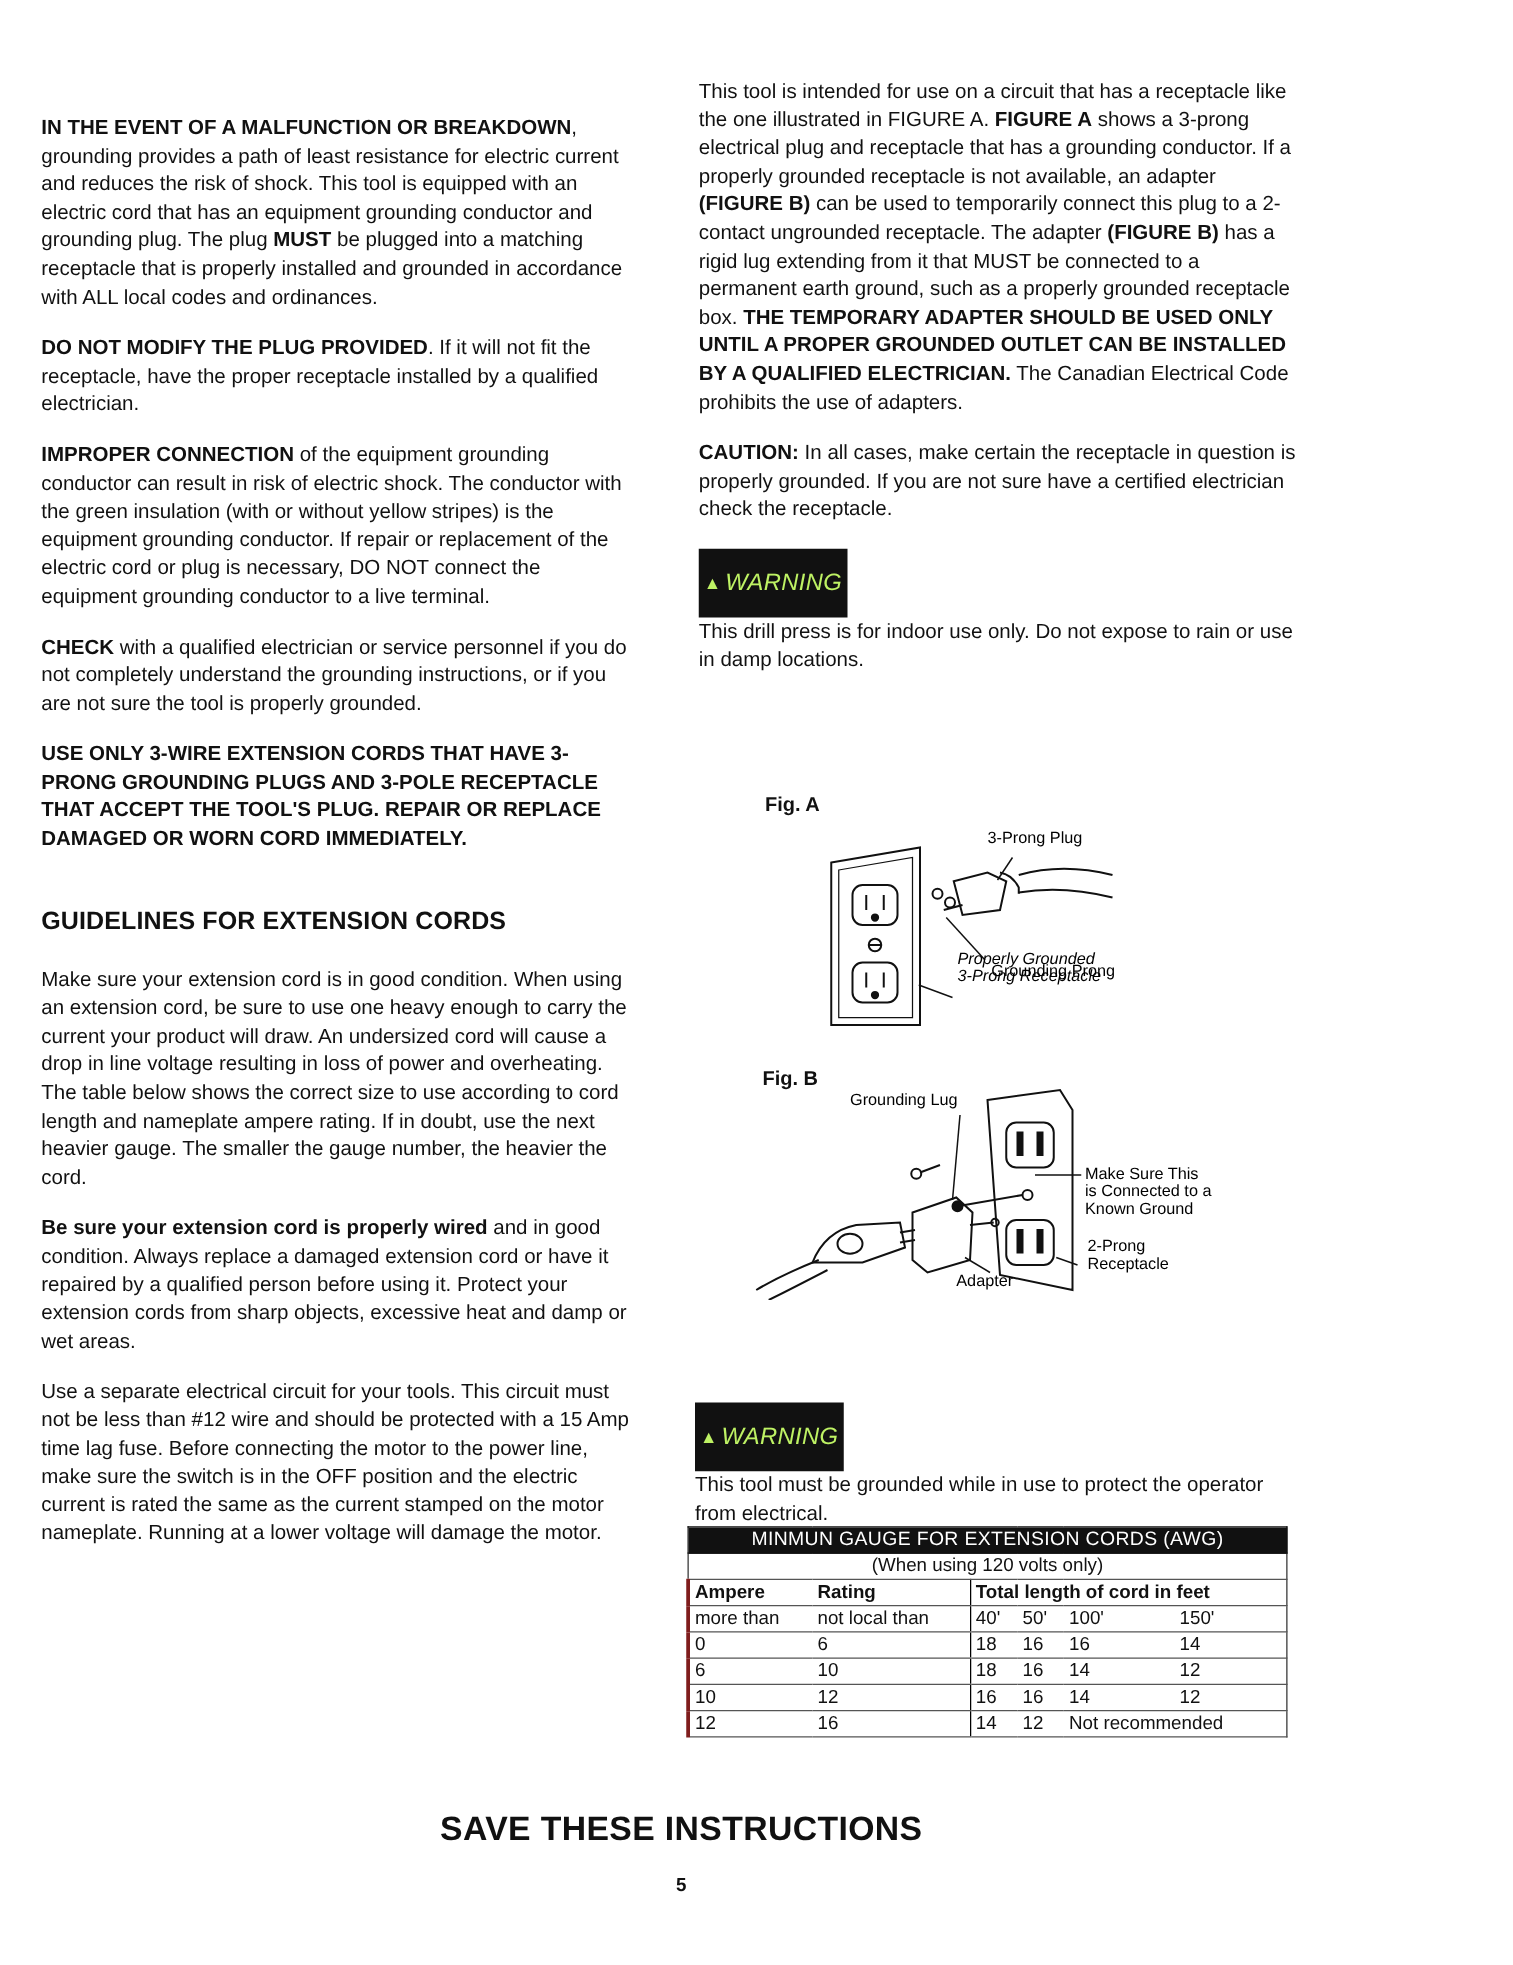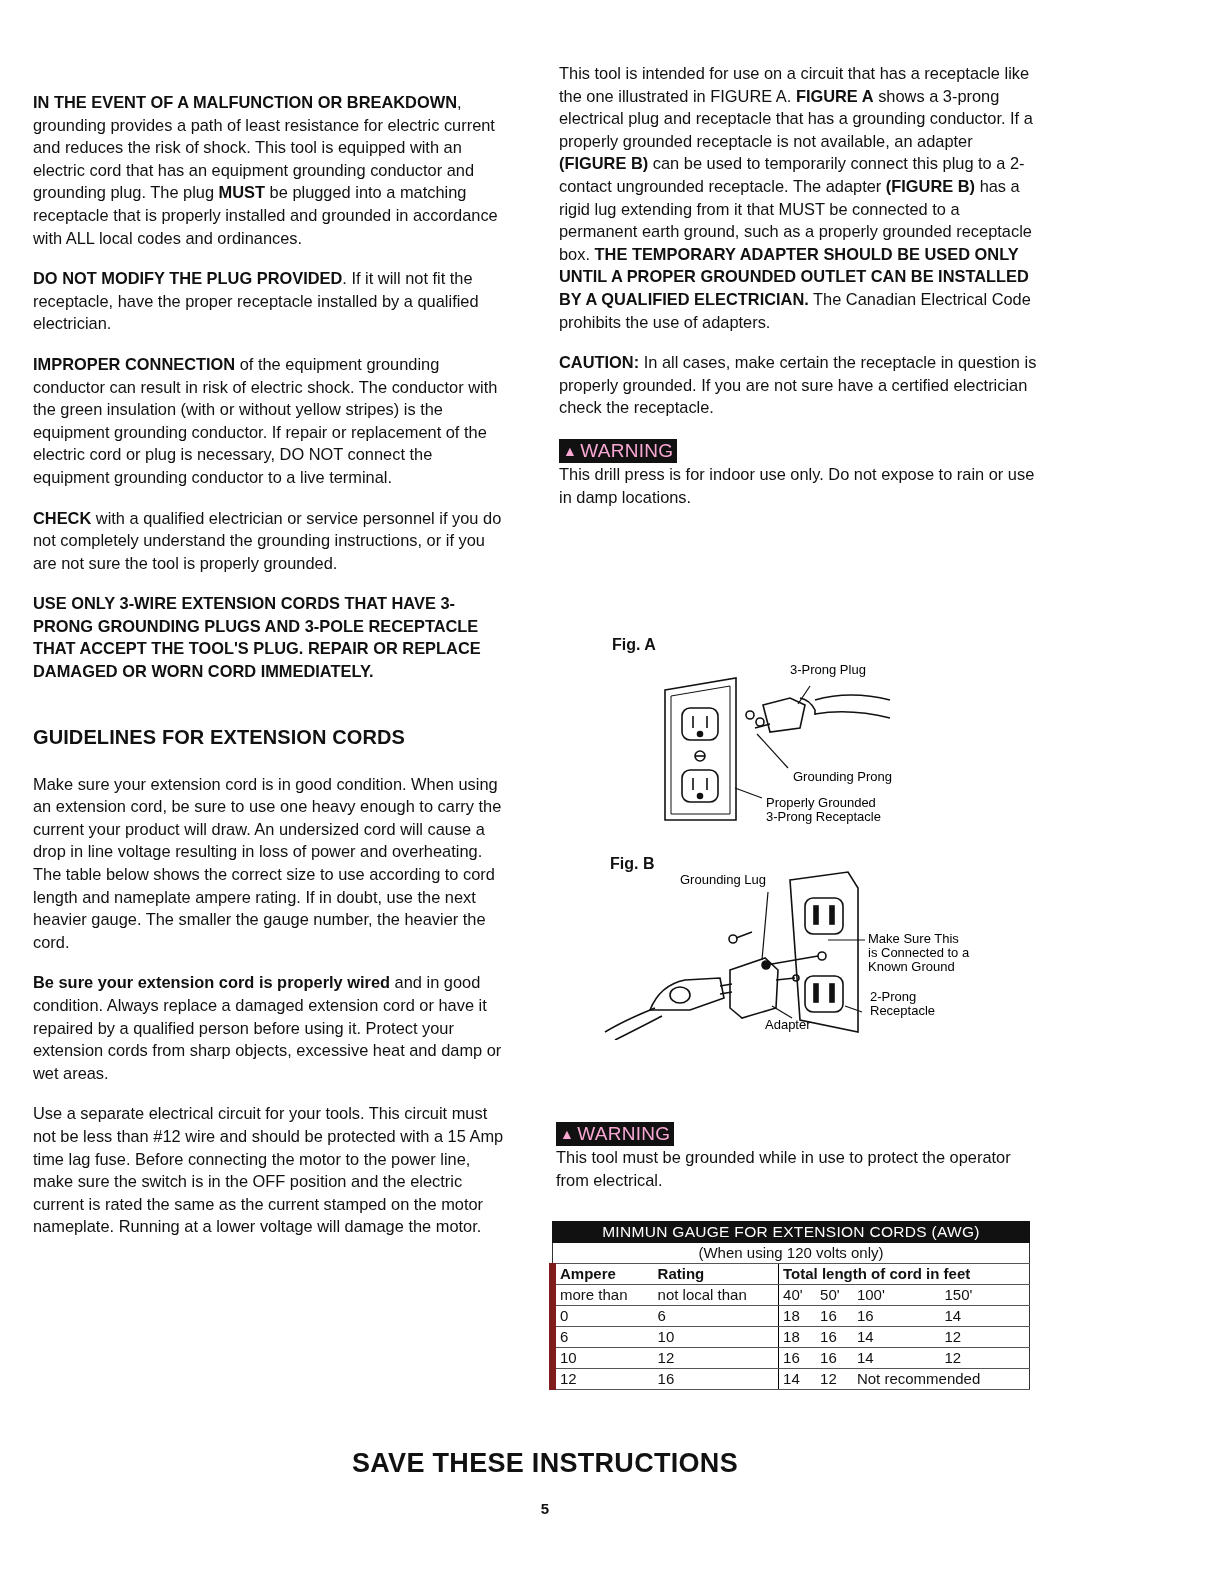--- a/index.html
+++ b/index.html
@@ -5,34 +5,34 @@
   html, body { margin:0; padding:0; background:#ffffff; }
   body { width:1210px; height:1572px; position:relative; overflow:hidden;
          font-family:"Liberation Sans", sans-serif; color:#111; }
   .col { position:absolute; font-size:16.4px; line-height:22.6px; }
   .col-left { left:33px; top:62px; width:480px; }
   .col-right { left:559px; top:62px; width:480px; }
   .h1 { font-weight:bold; font-size:20px; line-height:24px; margin:0; letter-spacing:0.1px; }
   .para { margin:0; }
   .b { font-weight:bold; }
   .gap1 { height:29px; } .gap2 { height:18px; }
-  .warn-badge { display:inline-block; background:#111; color:#f9a8d4; font-size:19px; line-height:23px;
-                padding:0 4px; letter-spacing:0.3px; }
+  .warn-badge { display:inline-block; background:#111; color:#bef264; font-size:19px; line-height:23px;
+                padding:16px 4px; letter-spacing:0.3px;font-style:italic; }
   .warn-badge .tri { font-size:14px; vertical-align:1px; margin-right:3px; }
   .fig { position:absolute; }
   .fig-label { font-weight:bold; font-size:16px; position:absolute; }
   .callout { position:absolute; font-size:13px; line-height:14px; color:#000000; }
   .gauge-table { position:absolute; left:549px; top:1221px; width:481px; border-collapse:collapse;
                  font-size:15px; line-height:20px; }
   .gauge-table td { padding:0 4px; border-bottom:1px solid #555;margin-top:44px; }
   .gauge-table .title td { background:#111; color:#fff; text-align:center; font-size:15.5px; letter-spacing:0.3px; border:1px solid #111; }
   .gauge-table .sub td { text-align:center; border-left:1px solid #333; border-right:1px solid #333; }
   .gauge-table .hdr td { font-weight:bold; }
   .gauge-table td.vsep { border-left:1px solid #000000; }
-  .gauge-table td.lb { border-left:7px solid #7f1d1d; }
+  .gauge-table td.lb { border-left:3px solid #7f1d1d; }
   .gauge-table td.rb { border-right:1px solid #333; }
   .save { position:absolute; left:0; width:1090px; top:1448px; text-align:center; font-weight:bold; font-size:27px; letter-spacing:0.3px; }
   .pagenum { position:absolute; left:0; width:1090px; top:1500px; text-align:center; font-weight:bold; font-size:15px; }
 </style>
 </head>
 <body>
 
 <div class="col col-left">
   <div class="gap1"></div>
   <p class="para"><span class="b">IN THE EVENT OF A MALFUNCTION OR BREAKDOWN</span><span>, grounding provides a path of least resistance for electric current and reduces the risk of shock. This tool is equipped with an electric cord that has an equipment grounding conductor and grounding plug. The plug </span><span class="b">MUST</span><span> be plugged into a matching receptacle that is properly installed and grounded in accordance with ALL local codes and ordinances.</span></p>
@@ -89,21 +89,21 @@
     <line x1="105" y1="58" x2="120" y2="54"></line>
   </g>
   <g stroke="#111" stroke-width="1.2">
     <line x1="160" y1="16" x2="148" y2="34"></line>
     <line x1="107" y1="64" x2="138" y2="98"></line>
     <line x1="85" y1="118" x2="112" y2="128"></line>
   </g>
 </svg>
 <div class="callout" style="left:790px; top:663px;">3-Prong Plug</div>
 <div class="callout" style="left:793px; top:770px;">Grounding Prong</div>
-<div class="callout" style="left:766px; top:796px;">
+<div class="callout" style="left:766px; top:760px;font-style:italic;">
     <div>Properly Grounded</div>
     <div>3-Prong Receptacle</div>
   </div>
 
 <div class="fig-label" style="left:610px; top:855px;">Fig. B</div>
 <div class="callout" style="left:680px; top:873px;">Grounding Lug</div>
 <svg class="fig" style="left:600px; top:860px;" width="420" height="180">
   <g stroke="#111" fill="none" stroke-width="1.6">
     <path d="M 190 20 L 248 12 L 258 28 L 258 172 L 200 160 Z"></path>
     <rect x="205" y="38" width="38" height="36" rx="8"></rect>

